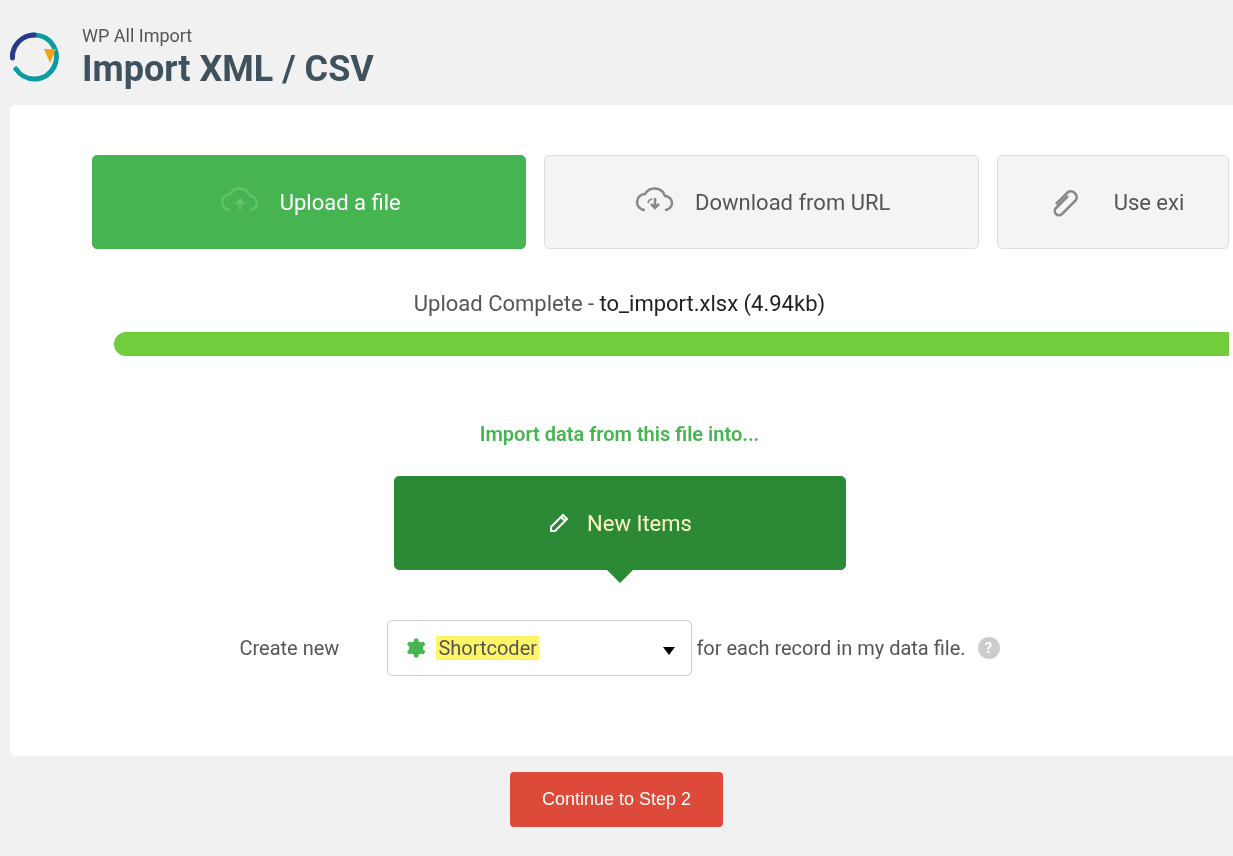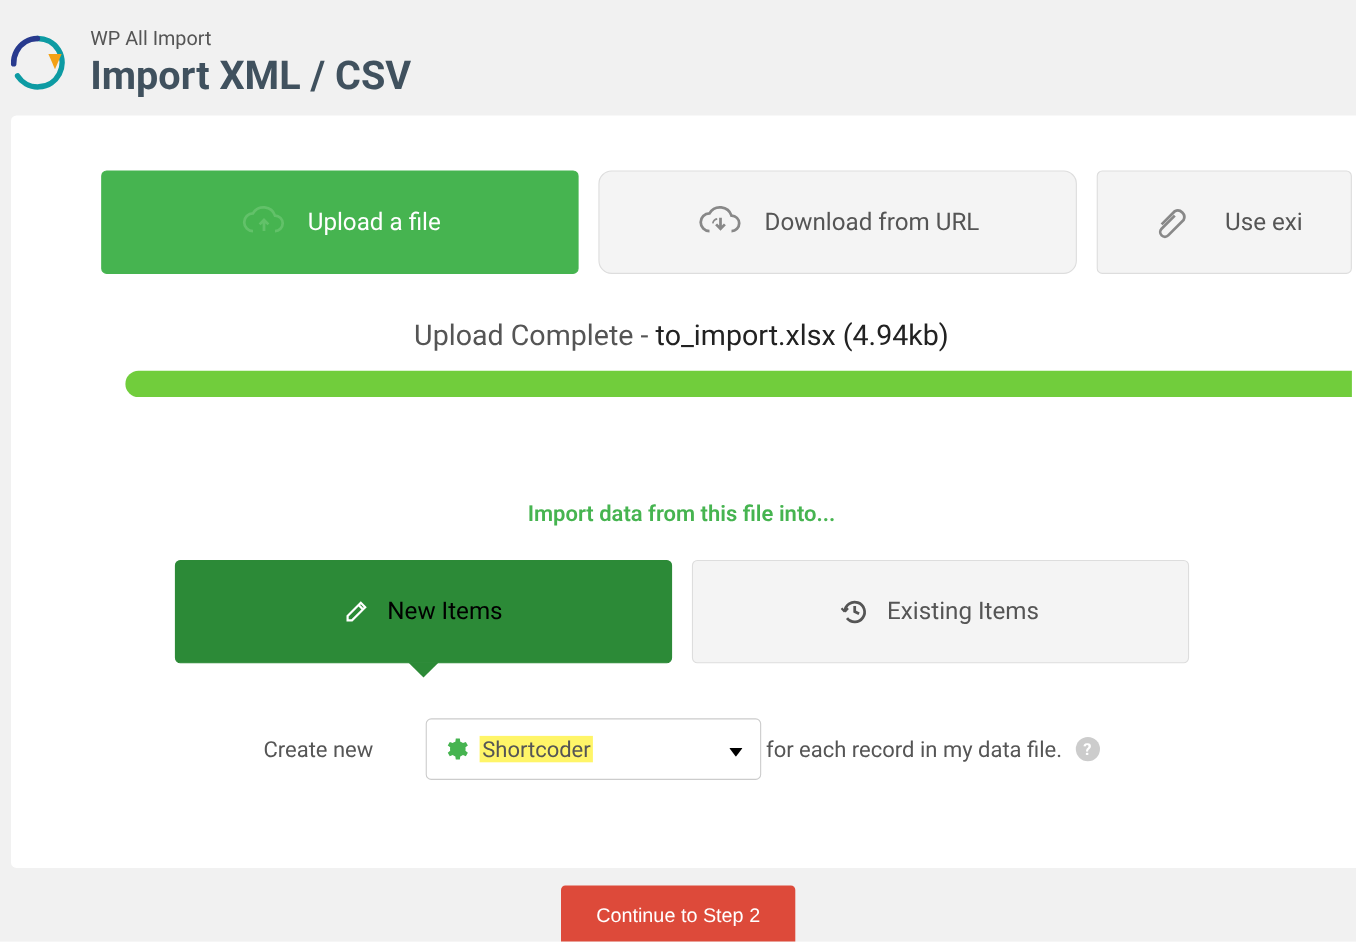--- a/index.html
+++ b/index.html
@@ -60,51 +60,51 @@
       border: 1px solid #ddd;
       background: #f4f4f4;
       color: #555;
     }
     .tab.active {
       background: #46b450;
       border-color: #46b450;
       color: #fff;
     }
     .tab-upload { width: 440px; }
-    .tab-download { width: 440px; border-radius: 12px; }
+    .tab-download { width: 440px; }
     .tab-existing { width: 235px; gap: 28px; }
     .tab-icon {
       width: 44px;
       height: 32px;
       display: inline-flex;
       align-items: center;
       justify-content: center;
     }
     .tab.active .tab-icon svg { stroke: #62c169; }
     .tab .tab-icon svg { stroke: #888; fill: none; }
     .status-line {
       text-align: center;
-      font-size: 26px;
+      font-size: 22px;
       color: #555;
       margin-top: 42px;
     }
     .status-line .filename { color: #222; }
     .progress-bar {
       height: 24px;
       background: #71cd3c;
       margin-top: 16px;
       margin-left: 104px;
       border-radius: 12px 0 0 12px;
     }
     .import-prompt {
       text-align: center;
       font-size: 20px;
       font-weight: 600;
       color: #46b450;
-      margin-top: 94px;
+      margin-top: 66px;
     }
     .choice-tabs {
       display: flex;
       gap: 18px;
       justify-content: center;
       margin-top: 30px;
     }
     .choice-tab {
       width: 452px;
       height: 94px;
@@ -116,21 +116,21 @@
       border-radius: 5px;
       cursor: pointer;
       border: 1px solid #ddd;
       background: #f4f4f4;
       color: #555;
       position: relative;
     }
     .choice-tab.active {
       background: #2c8a37;
       border-color: #2c8a37;
-      color: #000000;
+      color: #fef9c3;
     }
     .choice-tab.active::after {
       content: '';
       position: absolute;
       bottom: -14px;
       left: 50%;
       transform: translateX(-50%);
       width: 0;
       height: 0;
       border-left: 14px solid transparent;
@@ -261,30 +261,20 @@
   <div class="choice-tabs">
     <div class="choice-tab active">
       <span class="choice-icon">
         <svg width="24" height="24" viewBox="0 0 24 24" stroke="#fff" fill="none" stroke-width="2">
           <path d="M 4 20 L 4 16 L 16 4 L 20 8 L 8 20 Z"></path>
           <path d="M 14 6 L 18 10"></path>
         </svg>
       </span>
       <span>New Items</span>
     </div>
-    <div class="choice-tab">
-      <span class="choice-icon">
-        <svg width="26" height="26" viewBox="0 0 26 26" stroke="#555" fill="none" stroke-width="2.5">
-          <path d="M 4 13 A 9 9 0 1 1 6 19"></path>
-          <path d="M 4 13 L 1 10 M 4 13 L 7 10" stroke-width="2"></path>
-          <path d="M 13 8 L 13 13 L 17 15"></path>
-        </svg>
-      </span>
-      <span>Existing Items</span>
-    </div>
   </div>
 
   <div class="create-row">
     <span>Create new</span>
     <div class="select-box">
       <span class="select-gear">
         <svg width="22" height="22" viewBox="0 0 24 24" fill="#46b450">
           <path d="M12 8a4 4 0 100 8 4 4 0 000-8zm9 4c0-.6-.04-1.18-.13-1.75l2.4-1.87-2-3.46-2.84 1.14A7.96 7.96 0 0015.75 4.6L15.3 1.6h-4l-.44 3a7.96 7.96 0 00-2.68 1.46L5.33 4.92l-2 3.46 2.4 1.87A8.06 8.06 0 005.6 12c0 .6.05 1.18.13 1.75l-2.4 1.87 2 3.46 2.85-1.14c.8.64 1.7 1.14 2.68 1.46l.44 3h4l.44-3c.98-.32 1.88-.82 2.68-1.46l2.85 1.14 2-3.46-2.4-1.87c.08-.57.13-1.15.13-1.75z"></path>
         </svg>
       </span>

